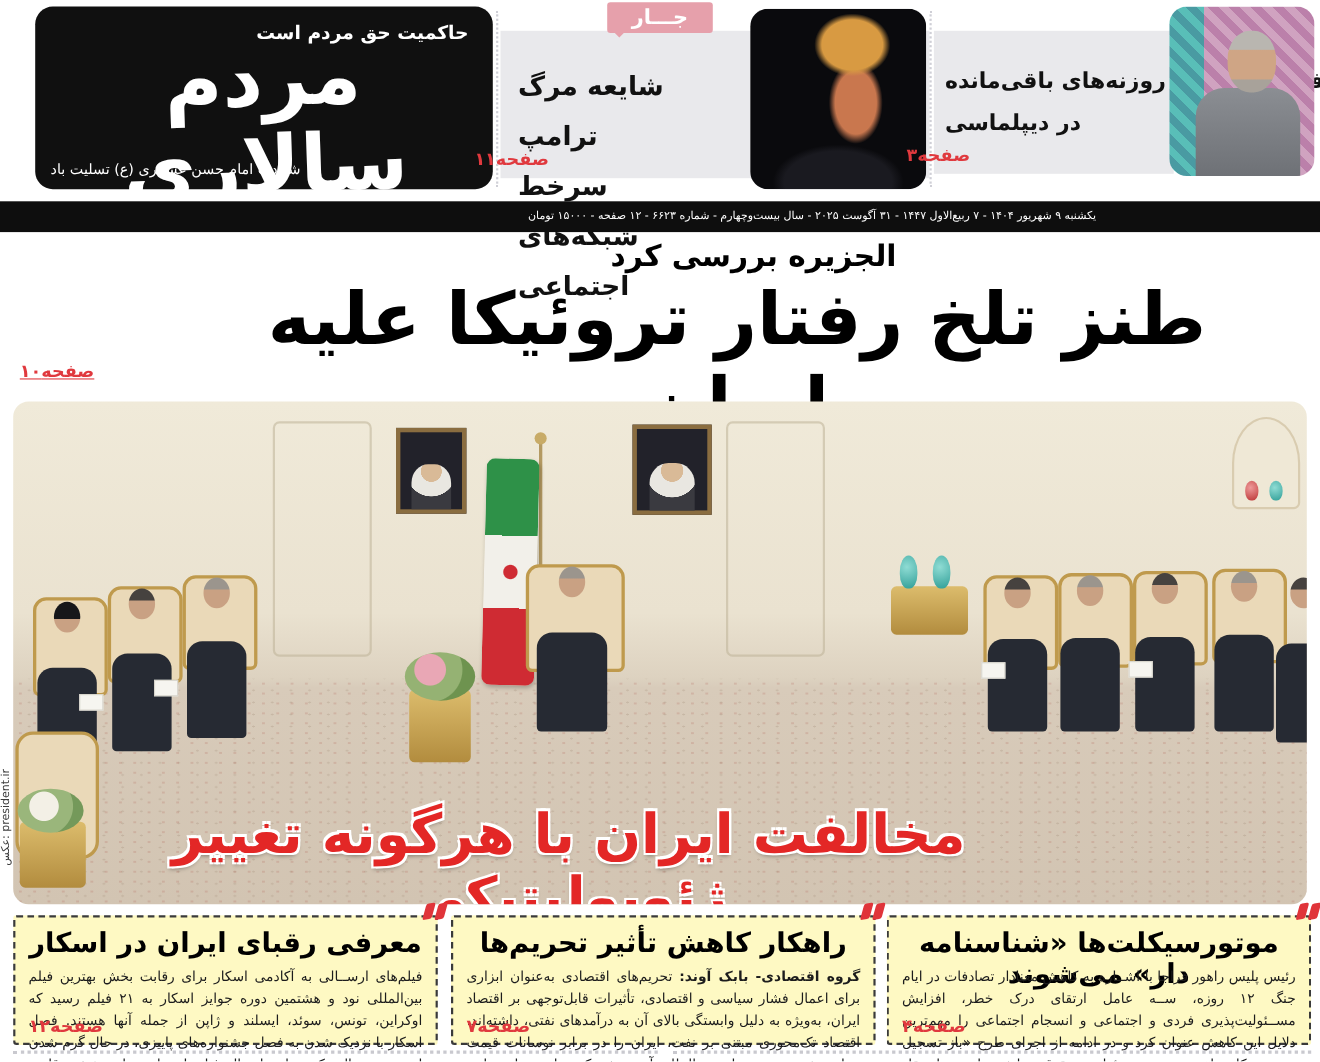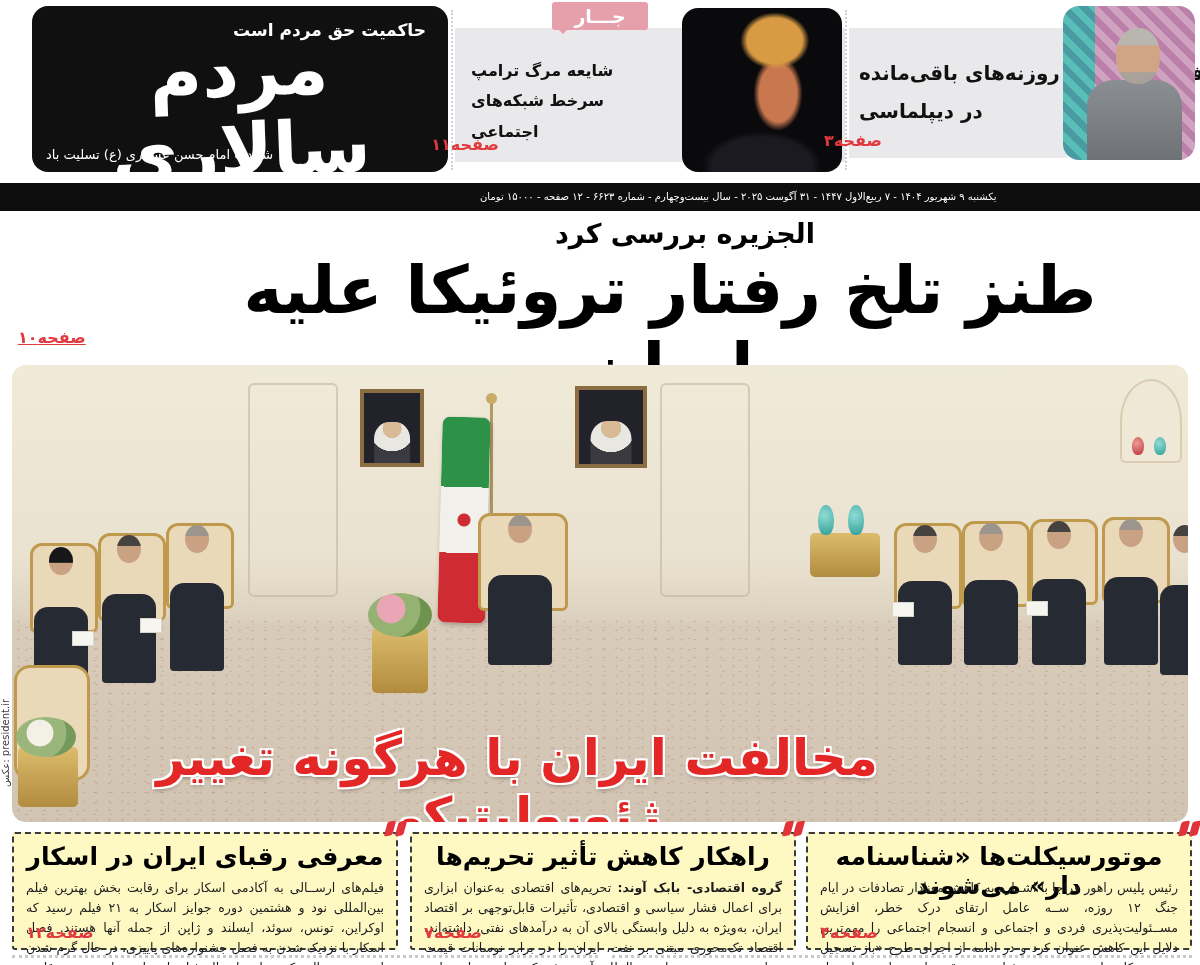--- a/index.html
+++ b/index.html
@@ -14,21 +14,21 @@
                   font-size:72px;font-weight:bold;letter-spacing:-2px;transform:rotate(-2deg);line-height:1.1;}
   .masthead .condolence{position:absolute;bottom:10px;right:150px;left:14px;font-size:13px;text-align:left;}
 
   .vsep{width:0;border-right:2px dotted #cfcfd6;}
 
   
   .topblock{background:#e9e9ec;}
   .tab{left:552px;top:2px;width:96px;height:28px;background:#e6a0ab;color:#fff;text-align:center;
        font-weight:bold;font-size:19px;line-height:28px;border-radius:3px;}
   .tab::after{content:"";position:absolute;left:6px;bottom:-9px;border:5px solid transparent;border-top-color:#e6a0ab;}
-  .tophead{font-weight:bold;color:#111;font-size:16px;line-height:1.9;text-align:left;}
+  .tophead{font-weight:bold;color:#111;font-size:24px;line-height:1.9;text-align:left;}
   .pageref{color:#e0393e;font-weight:bold;font-size:16px;}
 
   .photo-card{border-radius:16px;overflow:hidden;}
   
   .trump{background:
      radial-gradient(ellipse 46px 38px at 58% 20%, #d89a42 0 60%, rgba(216,154,66,0) 75%),
      radial-gradient(ellipse 34px 52px at 60% 52%, #c9774e 0 55%, rgba(201,119,78,0) 72%),
      radial-gradient(ellipse 70px 40px at 50% 96%, #1a1a20 0 70%, rgba(26,26,32,0) 85%),
      #0a0a0d;}
   

